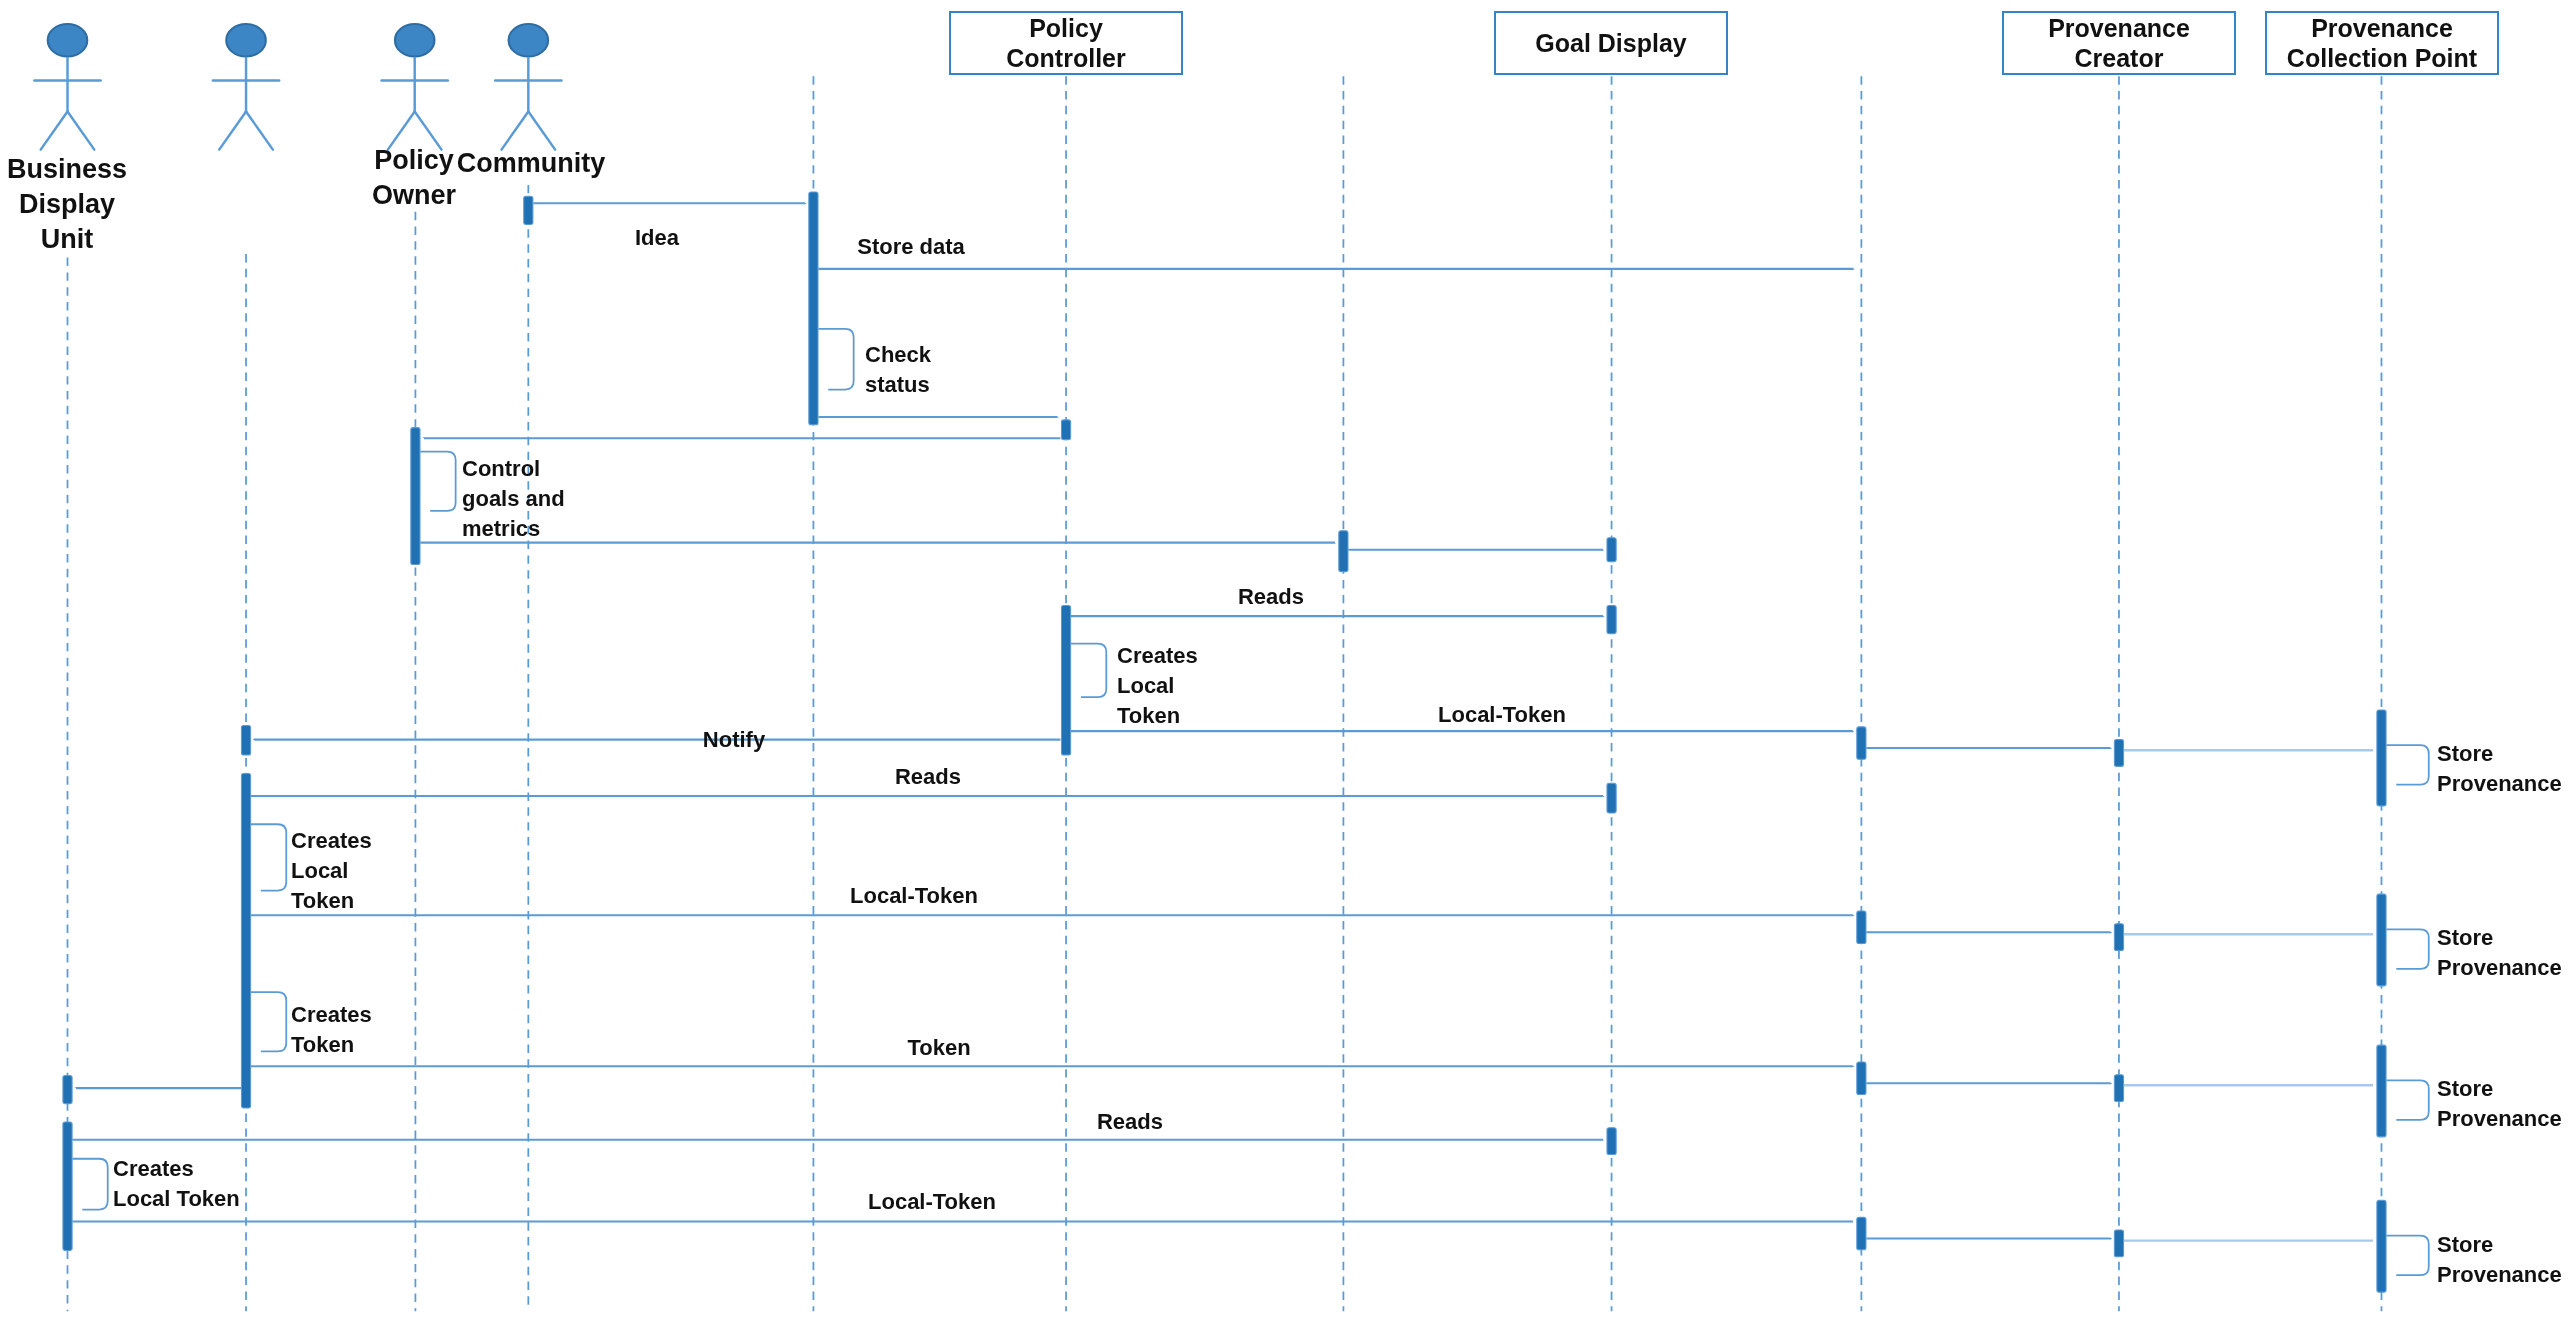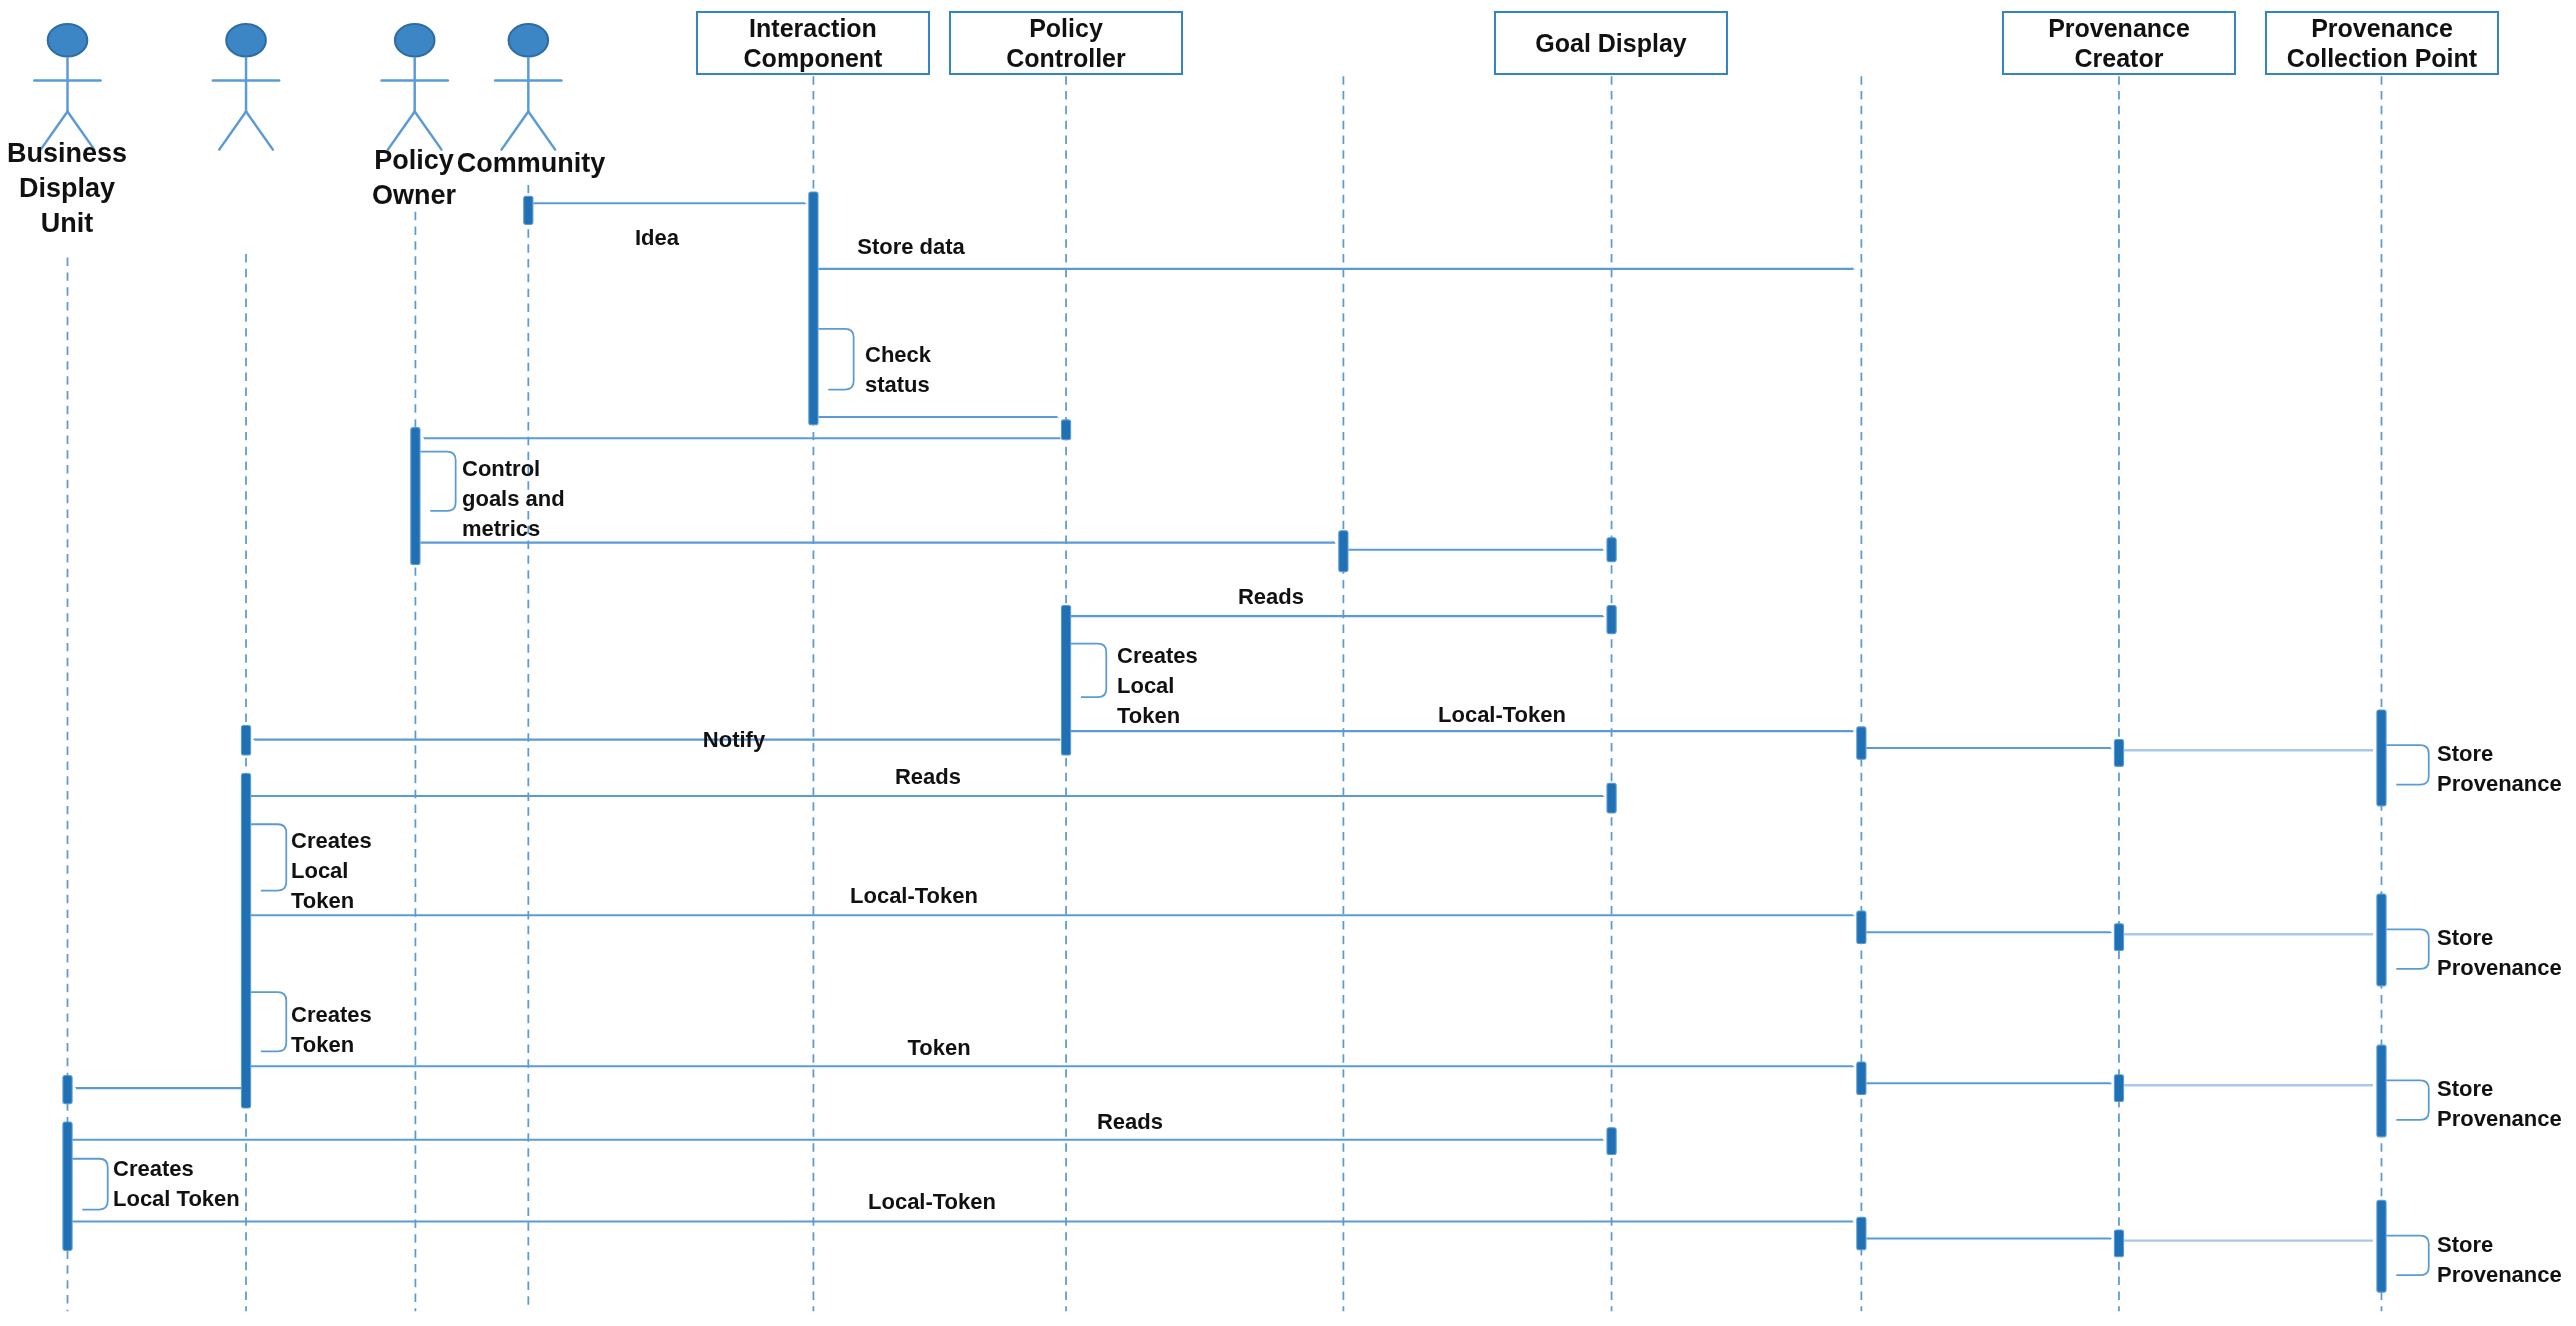--- a/index.html
+++ b/index.html
@@ -154,41 +154,37 @@
     <path class="bracket" d="M3381,1056 h48 q12,0 12,12 v32 q0,12 -12,12 h-34" marker-end="url(#mFill)"></path>
     <path class="bracket" d="M355,1168 h38 q12,0 12,12 v70 q0,12 -12,12 h-24" marker-end="url(#mFill)"></path>
     <path class="bracket" d="M3381,1317 h48 q12,0 12,12 v32 q0,12 -12,12 h-34" marker-end="url(#mFill)"></path>
     <path class="bracket" d="M355,1406 h38 q12,0 12,12 v60 q0,12 -12,12 h-24" marker-end="url(#mFill)"></path>
     <path class="bracket" d="M3381,1531 h48 q12,0 12,12 v32 q0,12 -12,12 h-34" marker-end="url(#mFill)"></path>
     <path class="bracket" d="M102,1642 h38 q12,0 12,12 v48 q0,12 -12,12 h-24" marker-end="url(#mFill)"></path>
     <path class="bracket" d="M3381,1751 h48 q12,0 12,12 v32 q0,12 -12,12 h-34" marker-end="url(#mFill)"></path>
   </g>
 </svg>
 
-<div class="box" style="left:696px;">
-  <div>Interaction</div>
-  <div>Component</div>
-</div>
 <div class="box" style="left:949px;">
   <div>Policy</div>
   <div>Controller</div>
 </div>
 <div class="box" style="left:1494px;">
   <div>Goal Display</div>
 </div>
 <div class="box" style="left:2002px;">
   <div>Provenance</div>
   <div>Creator</div>
 </div>
 <div class="box" style="left:2265px;">
   <div>Provenance</div>
   <div>Collection Point</div>
 </div>
 
-<div class="actor-label" style="left:67px;top:136px;">
+<div class="actor-label" style="left:67px;top:152px;">
   <div>Business</div>
   <div>Display</div>
   <div>Unit</div>
 </div>
 <div class="actor-label" style="left:414px;top:143px;">
   <div>Policy</div>
   <div>Owner</div>
 </div>
 <div class="actor-label" style="left:531px;top:146px;">
   <div>Community</div>

